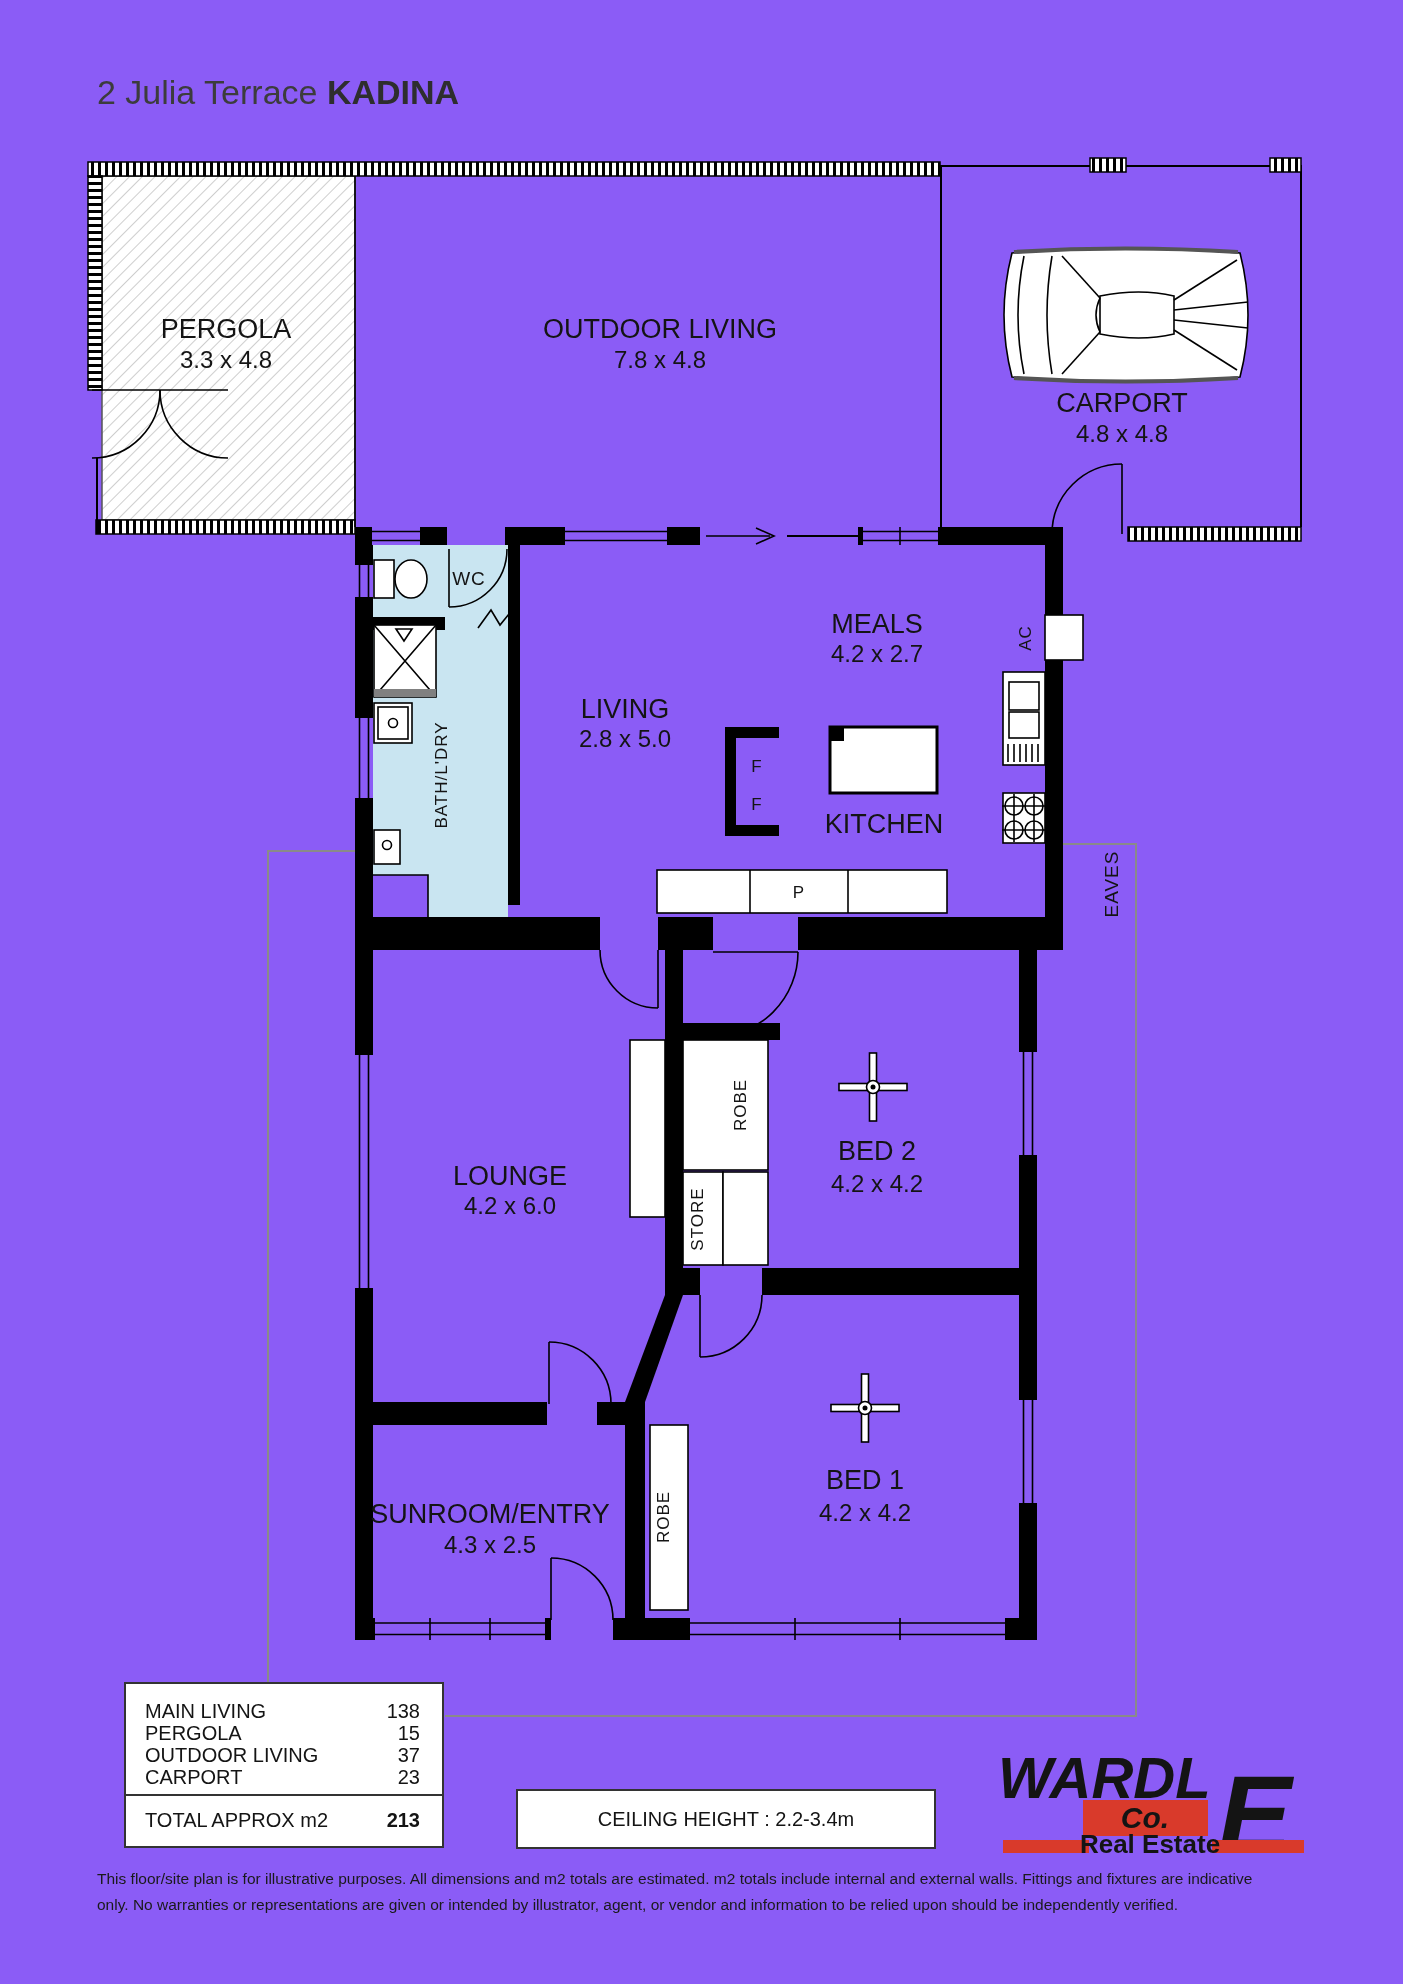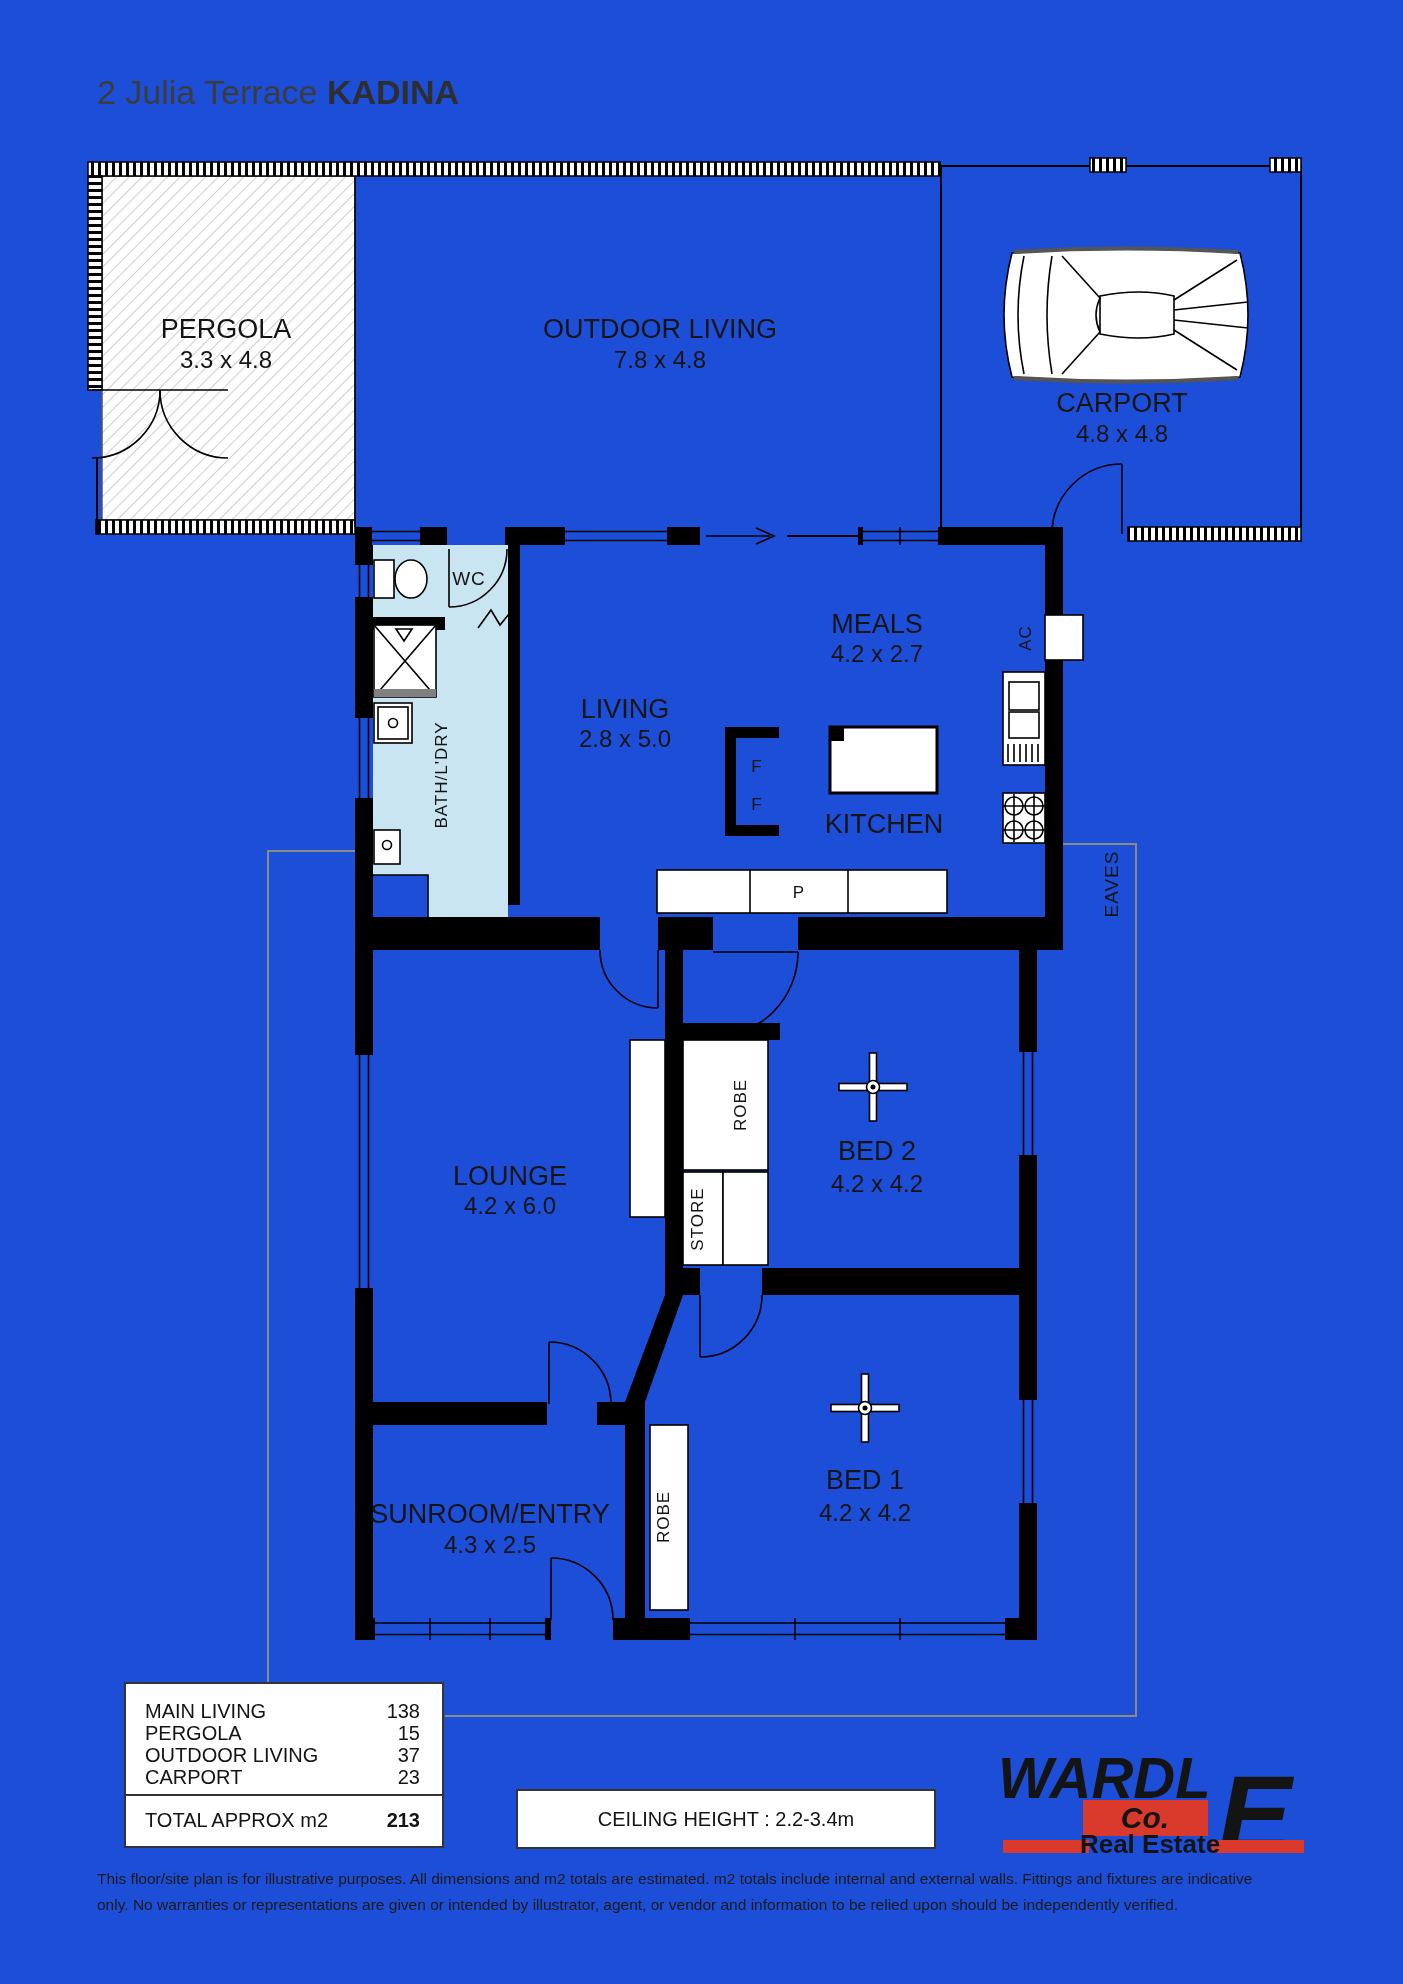--- a/index.html
+++ b/index.html
@@ -1,16 +1,16 @@
 <!DOCTYPE html>
 <html><head>
 <meta charset="utf-8">
 <style>
   html,body{margin:0;padding:0;background:#fff;}
-  .page{position:relative;width:1403px;height:1984px;background:#1d4ed8;overflow:hidden;
+  .page{position:relative;width:1403px;height:1984px;background:#8b5cf6;overflow:hidden;
         font-family:"Liberation Sans",sans-serif;}
   svg{position:absolute;left:0;top:0;}
   svg text{font-family:"Liberation Sans",sans-serif;fill:#141414;}
   .rl{font-size:27px;text-anchor:middle;}
   .rd{font-size:24px;text-anchor:middle;}
   .sm{font-size:17px;text-anchor:middle;letter-spacing:1px;}
   .md{font-size:19px;text-anchor:middle;letter-spacing:1px;}
   .w{fill:#000;}
   .ln{stroke:#000;stroke-width:2;fill:none;}
   .t1{stroke:#000;stroke-width:1.6;fill:none;}

